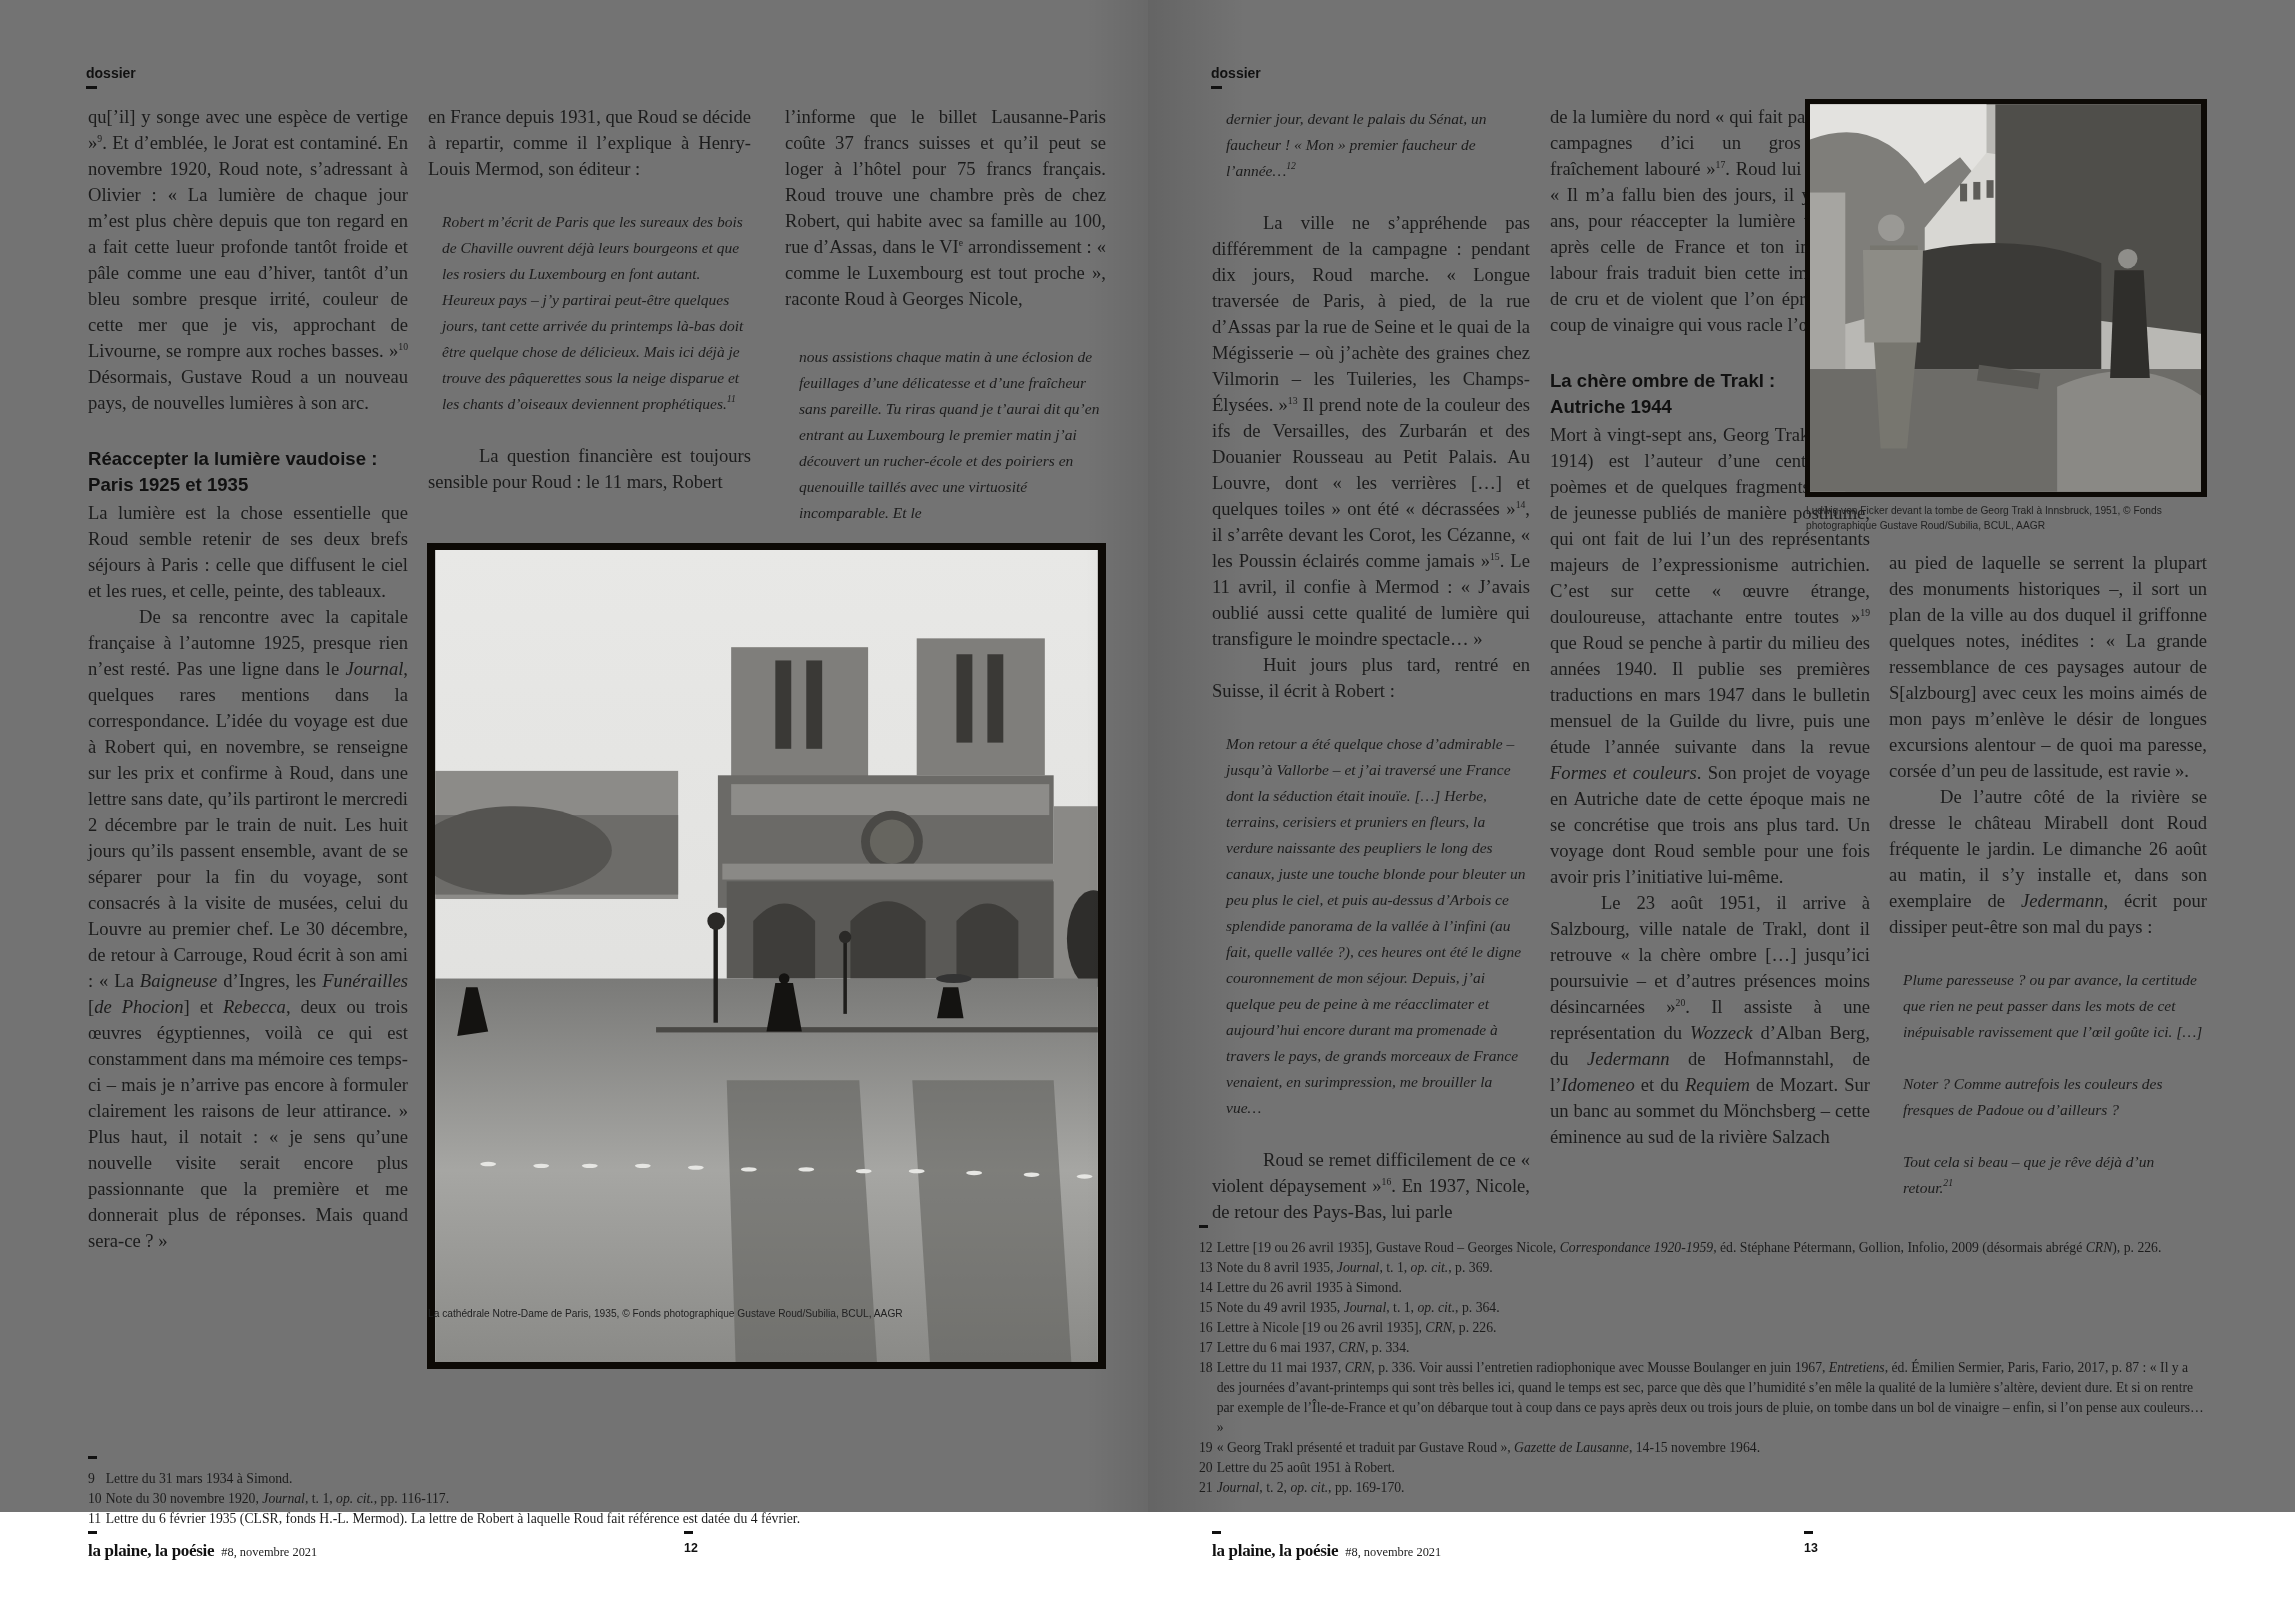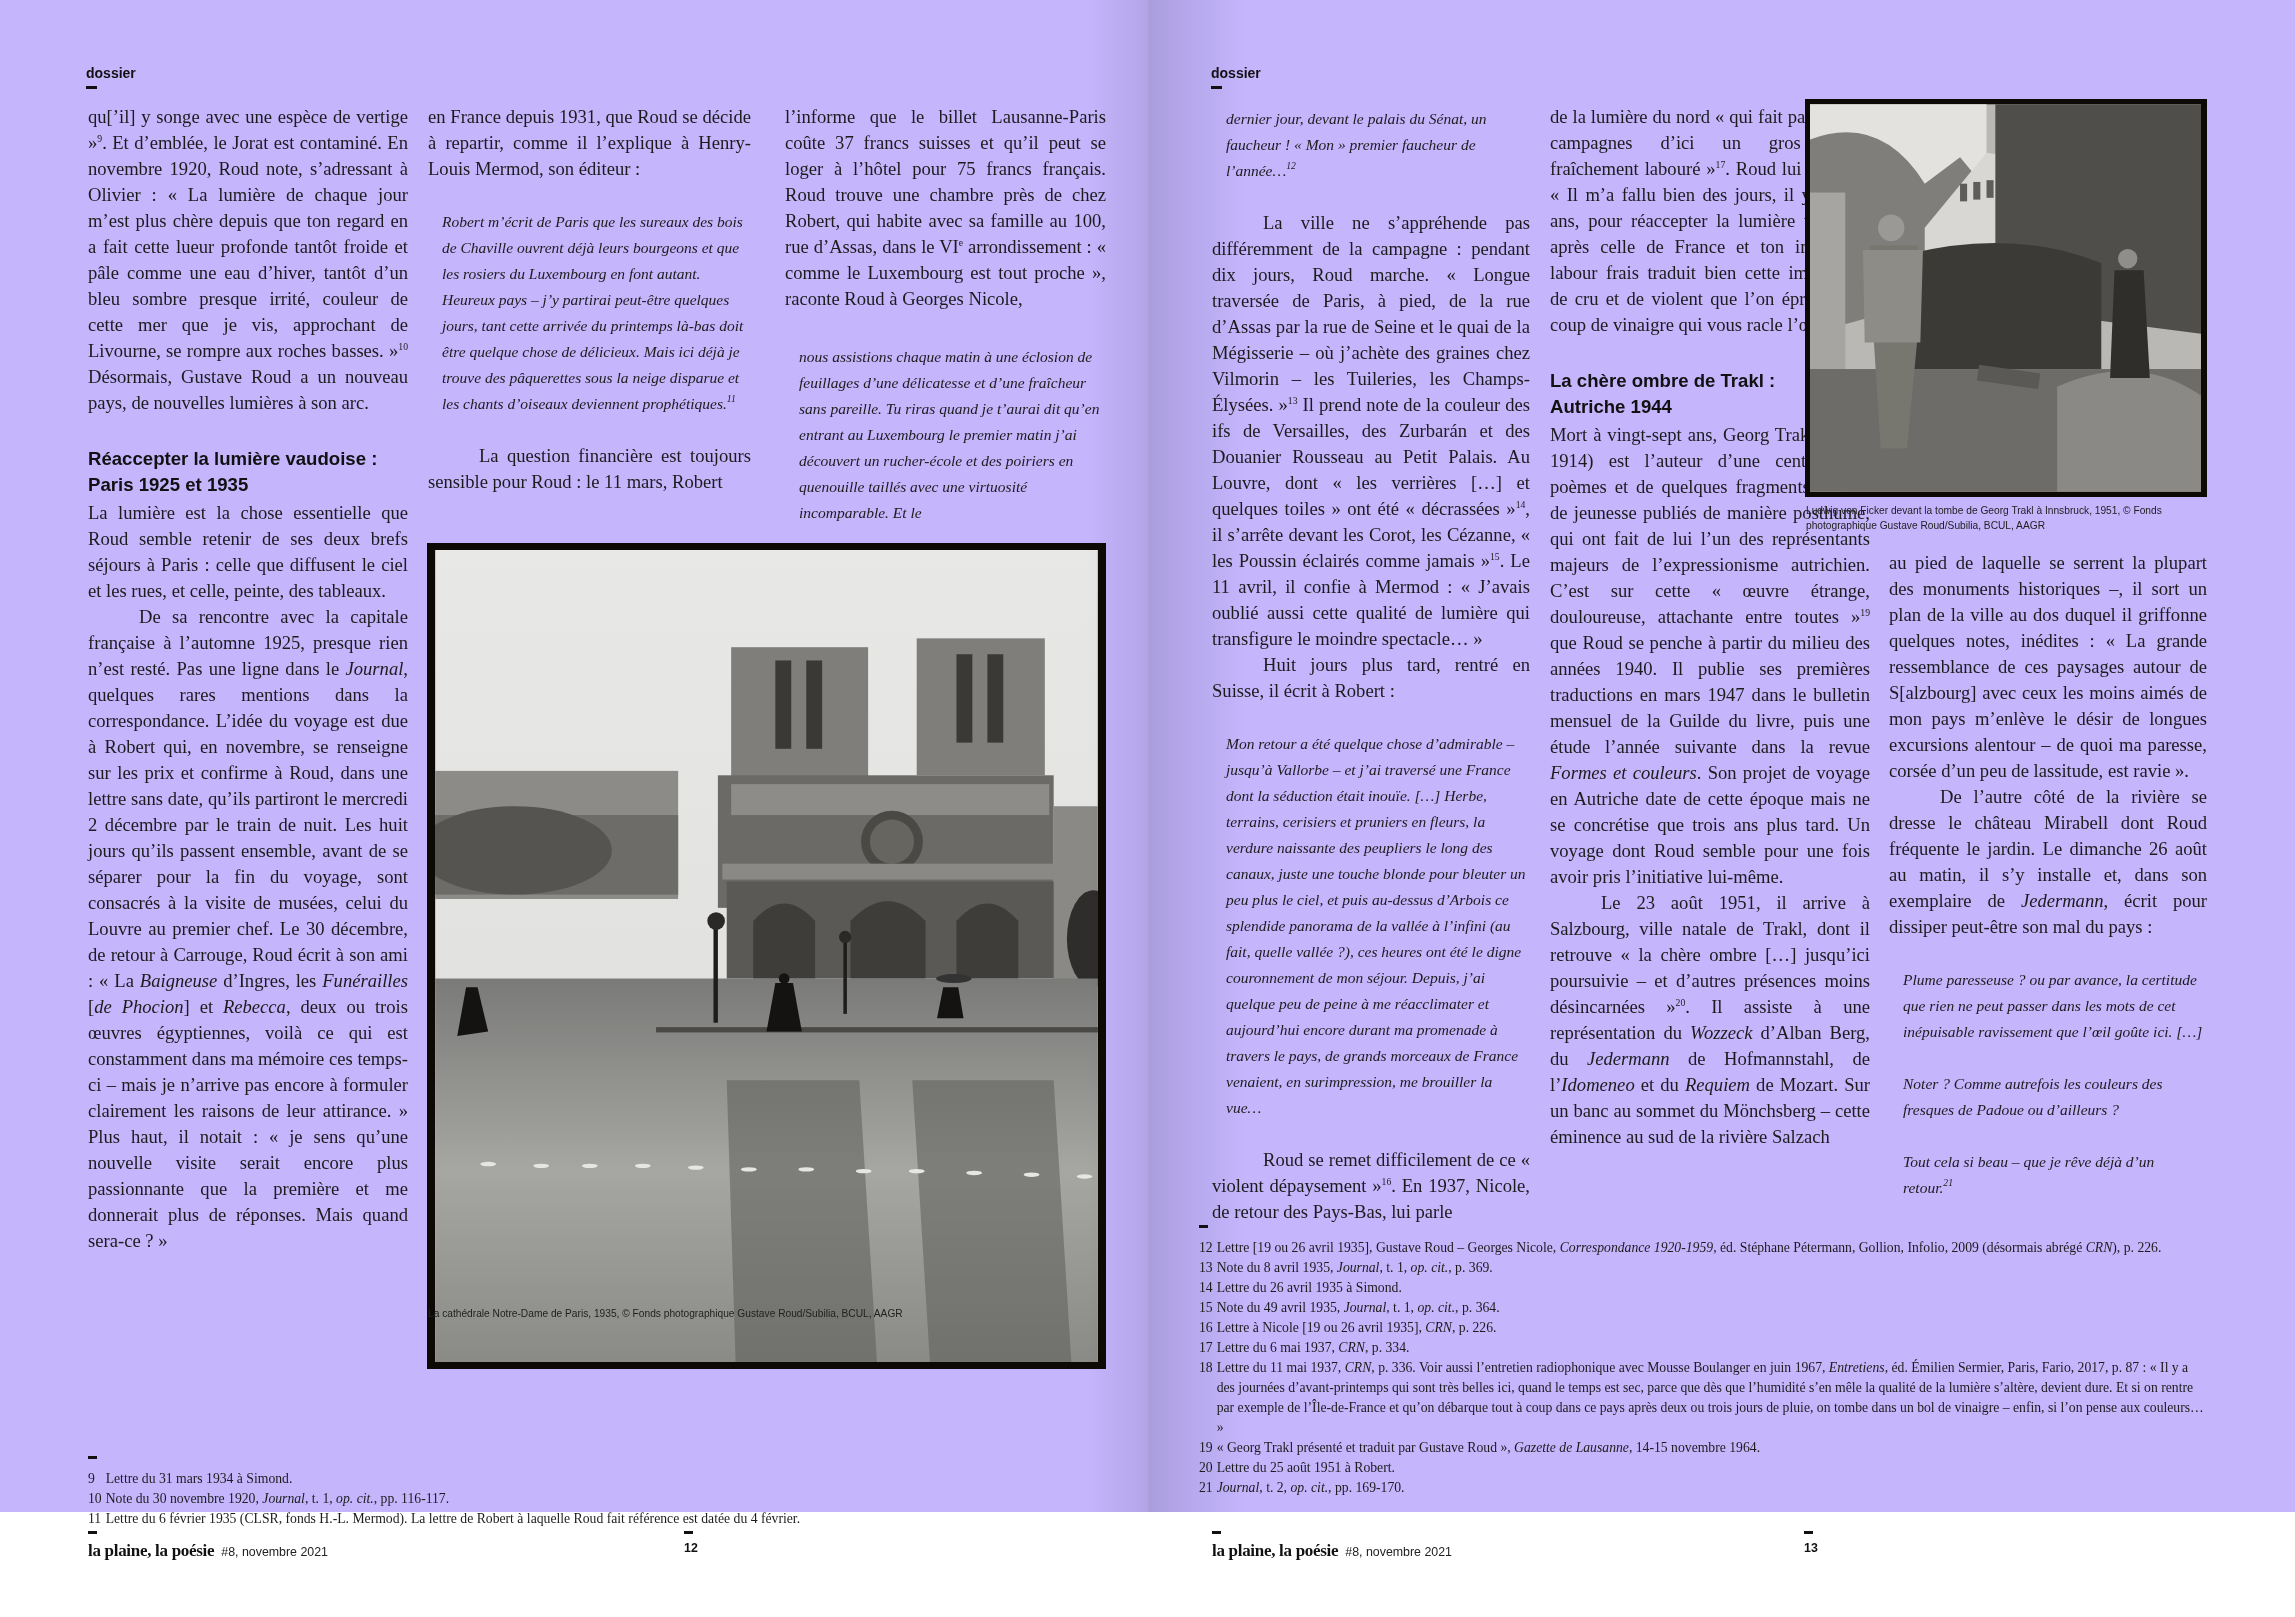--- a/index.html
+++ b/index.html
@@ -4,21 +4,21 @@
 <style>
   html, body { margin: 0; padding: 0; }
   body {
     width: 2295px; height: 1618px; overflow: hidden;
     background: #ffffff;
     font-family: "Liberation Serif", "DejaVu Serif", serif;
     color: #1c1c1c;
     position: relative;
   }
   .spread { position: absolute; inset: 0; }
-  .page { position: absolute; top: 0; height: 1512px; width: 1148px; background: #c4b5fd; }
+  .page { position: absolute; top: 0; height: 1512px; width: 1148px; background: #737373; }
   .page.left { left: 0; }
   .page.right { left: 1148px; }
   
   .page.left::after {
     content: ""; position: absolute; top: 0; right: 0; width: 62px; height: 100%;
     background: linear-gradient(to right, rgba(0,0,0,0), rgba(0,0,0,0.09));
     pointer-events: none;
   }
   .page.right::before {
     content: ""; position: absolute; top: 0; left: 0; width: 97px; height: 100%;
@@ -68,21 +68,21 @@
   .notes .txt { flex: 1; }
   .notes .topdash { display: block; width: 8.8px; height: 2.7px; background: #111; margin-bottom: 10.6px; }
   .footer {
     position: absolute; top: 1531px;
   }
   .footer .mag {
     font-family: "Liberation Serif", serif; font-weight: bold; font-size: 17px;
     letter-spacing: -0.3px; color: #111;
   }
   .footer .issue {
-    font-family: Liberation Sans, sans-serif; font-size: 12.4px; color: #222; margin-left: 7px;
+    font-family: Liberation Serif, serif; font-size: 12.4px; color: #222; margin-left: 7px;
   }
   .footer .dash, .pagenum .dash { width: 8.8px; margin: 0 0 7px 0; }
   .pagenum {
     position: absolute; top: 1531px;
     font-family: "Liberation Sans", sans-serif; font-weight: bold; font-size: 12.4px; color: #111;
   }
   em, i { }
 </style>
 </head>
 <body>

